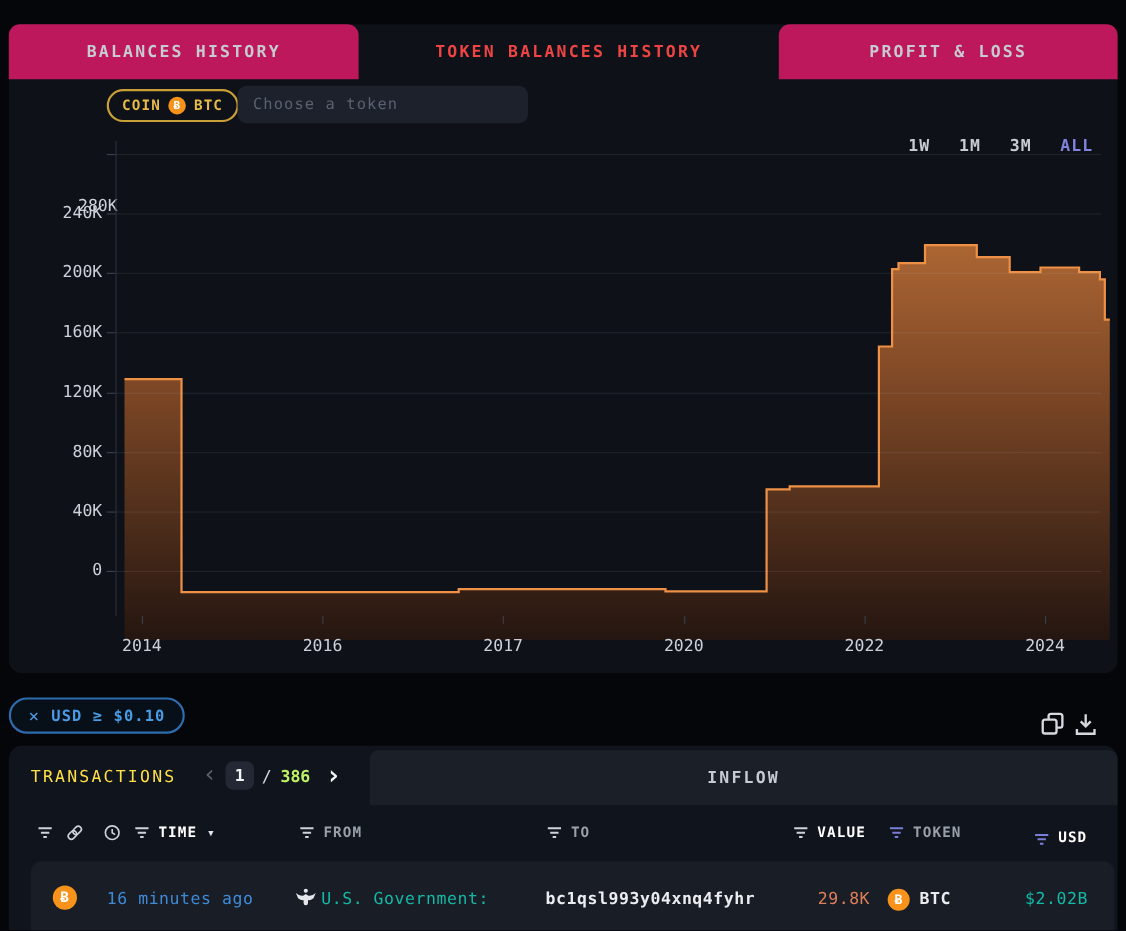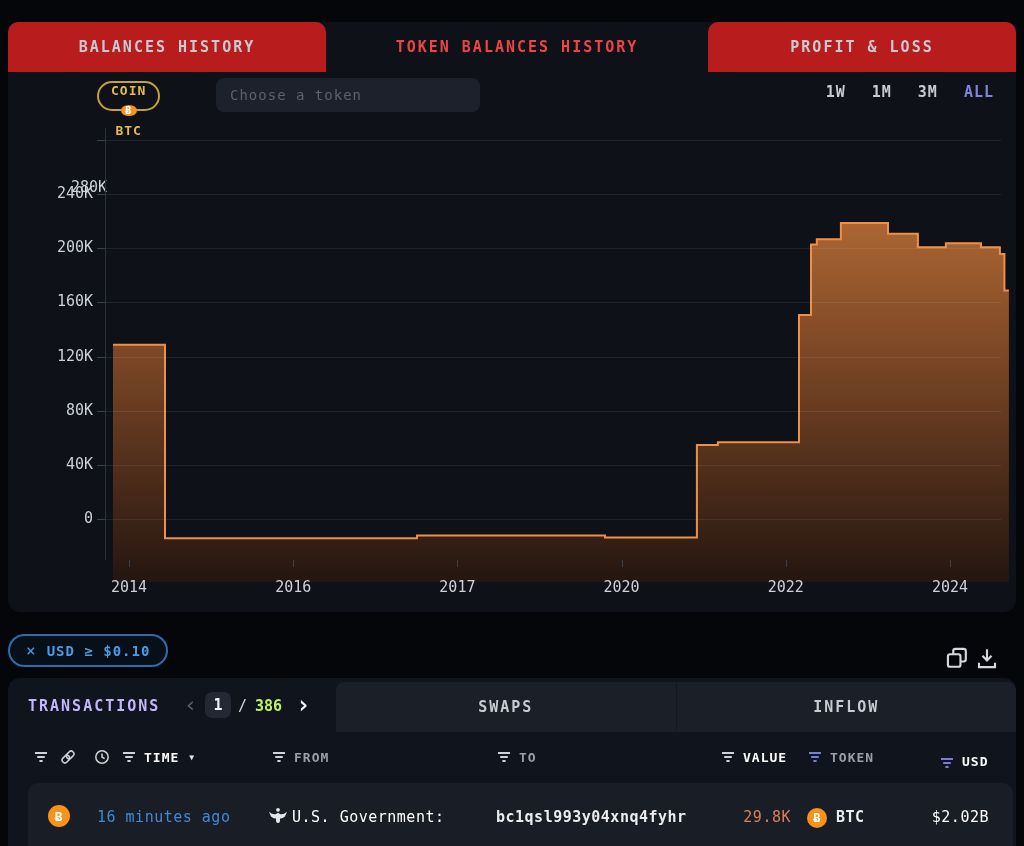--- a/index.html
+++ b/index.html
@@ -3,59 +3,59 @@
 <meta charset="utf-8">
 <style>
   html,body{margin:0;padding:0;background:#04060a;}
   *{box-sizing:border-box;font-family:"DejaVu Sans Mono",monospace;}
   .stage{position:relative;width:1024px;height:846px;background:#04060a;overflow:hidden;}
 
   
   .chart-panel{position:absolute;left:8px;top:22px;width:1008px;height:590px;background:#0e1117;border-radius:12px;}
   .tab{position:absolute;top:0;height:50px;display:flex;align-items:center;justify-content:center;
        font-size:15px;font-weight:700;letter-spacing:2px;color:#c7cbd1;cursor:pointer;}
-  .tab.inactive{background:#b91c1c;border-radius:10px 10px 0 0;}
+  .tab.inactive{background:#be185d;border-radius:10px 10px 0 0;}
   .tab.active{color:#ef4444;background:transparent;}
   .tab1{left:0;width:318px;}
   .tab2{left:318px;width:382px;}
   .tab3{left:700px;width:308px;}
 
-  .coin-pill{position:absolute;left:89px;top:59px;height:30px;padding:0 12px;display:flex;align-items:center;gap:7px;
-     border:2px solid #c9a038;border-radius:16px;color:#e7bb4a;font-size:13px;font-weight:700;letter-spacing:1px;flex-direction:column;}
+  .coin-pill{position:absolute;left:89px;top:59px;height:30px;padding:12px 12px;display:flex;align-items:center;gap:7px;
+     border:2px solid #c9a038;border-radius:16px;color:#e7bb4a;font-size:13px;font-weight:700;letter-spacing:1px;}
   .btc-circle{display:inline-flex;align-items:center;justify-content:center;background:#f7931a;color:#fff;
      border-radius:50%;font-weight:700;}
   .btc-circle.small{width:16px;height:16px;font-size:10px;}
   .btc-circle.med{width:20px;height:20px;font-size:12px;}
   .btc-circle.big{width:22px;height:22px;font-size:13px;}
   .token-input{position:absolute;left:208px;top:56px;width:264px;height:34px;background:#1c212b;border:none;outline:none;
      border-radius:8px;color:#dfe3e8;font-size:14px;letter-spacing:1px;padding:0 14px;}
   .token-input::placeholder{color:#5a6170;}
   .ranges{position:absolute;right:22px;top:61px;display:flex;gap:26px;font-size:15px;font-weight:700;letter-spacing:1px;color:#c7cbd1;}
-  .ranges span{cursor:pointer;}
+  .ranges span{cursor:pointer;margin-top:40px;}
   .ranges .active{color:#8084dd;}
 
   .grid-h{position:absolute;height:1px;background:rgba(188,202,228,0.10);pointer-events:none;}
   .tick-l{position:absolute;width:8px;height:1px;background:#3a4150;}
   .tick-b{position:absolute;width:1px;height:7px;background:#3a4150;}
   .ylab,.xlab{position:absolute;color:#ccd0d8;font-size:15px;pointer-events:none;}
   .ylab{width:60px;text-align:right;}
   .xlab{width:64px;text-align:center;}
   .yaxis{position:absolute;left:105px;top:128px;width:1px;height:432px;background:#2b3140;}
   .chart-svg{position:absolute;left:105px;top:128px;}
 
   
   .chip{position:absolute;left:8px;top:634px;height:33px;padding:0 16px;display:flex;align-items:center;gap:10px;
      border:2px solid #2e6cae;border-radius:17px;background:rgba(40,100,170,0.10);
      color:#4a9ce6;font-size:14px;font-weight:700;letter-spacing:1px;cursor:pointer;}
   .chip .x{font-size:16px;font-weight:400;}
   .util-icon{position:absolute;color:#d5d9df;cursor:pointer;}
 
   
   .tx-panel{position:absolute;left:8px;top:678px;width:1008px;height:168px;background:#10141c;border-radius:12px 12px 0 0;}
-  .tx-title{position:absolute;left:20px;top:19px;font-size:15px;font-weight:700;letter-spacing:2px;color:#c4b5fd;}
+  .tx-title{position:absolute;left:20px;top:19px;font-size:15px;font-weight:400;letter-spacing:2px;color:#fde047;}
   .pg-prev{position:absolute;left:176px;top:14px;font-size:22px;color:#5a616c;cursor:pointer;}
   .pg-box{position:absolute;left:197px;top:14px;width:26px;height:26px;background:#232834;border-radius:7px;
      display:flex;align-items:center;justify-content:center;color:#f2f4f6;font-size:15px;font-weight:700;cursor:pointer;}
   .pg-sep{position:absolute;left:230px;top:19px;color:#d6dade;font-size:15px;}
   .pg-total{position:absolute;left:247px;top:19px;color:#bef264;font-size:15px;font-weight:700;}
   .pg-next{position:absolute;left:288px;top:13px;font-size:24px;font-weight:700;color:#f2f4f6;cursor:pointer;}
   .tx-tabs{position:absolute;left:328px;top:4px;width:680px;height:50px;background:#1b1f28;border-radius:8px 8px 0 0;display:flex;}
   .tx-tab{flex:1;display:flex;align-items:center;justify-content:center;font-size:15px;font-weight:700;
      letter-spacing:2px;color:#c7cbd1;cursor:pointer;border-left:1px solid rgba(0,0,0,0.22);}
   .tx-tab:first-child{border-left:none;}
@@ -63,21 +63,21 @@
   .hcell{position:absolute;top:67px;height:24px;display:flex;align-items:center;gap:8px;font-size:13px;font-weight:700;letter-spacing:1px;cursor:pointer;}
   .hcell .lab-dim{color:#99a0ab;}
   .hcell .lab-lit{color:#ffffff;}
   .icon{display:inline-flex;color:#ced2d9;}
   .icon.purple{color:#7b7ed8;}
   .caret{font-size:8px;color:#e2e5ea;margin-left:2px;}
 
   .tx-row{position:absolute;left:20px;top:105px;width:985px;height:70px;background:#191d26;border-radius:10px 10px 0 0;}
   .rcell{position:absolute;top:22px;height:24px;display:flex;align-items:center;font-size:15px;letter-spacing:0.5px;}
   .t-blue{color:#3f8ad6;}
-  .t-dim{color:#ffffff;}
+  .t-dim{color:#14b8a6;}
   .t-lit{color:#eaecef;font-weight:700;}
   .t-salmon{color:#dd7e5a;}
   .addr{width:206px;overflow:hidden;white-space:nowrap;color:#eaecef;font-weight:700;}
   .seal{color:#e3e7ec;display:inline-flex;}
 </style>
 </head>
 <body>
 
 <div class="stage">
 
@@ -184,23 +184,20 @@
     <div class="tx-title">TRANSACTIONS</div>
 
     <div class="pg-prev">‹</div>
     <div class="pg-box">1</div>
     <div class="pg-sep">/</div>
     <div class="pg-total">386</div>
     <div class="pg-next">›</div>
 
     <div class="tx-tabs">
       <div class="tx-tab">
-        <span>SWAPS</span>
-      </div>
-      <div class="tx-tab">
         <span>INFLOW</span>
       </div>
     </div>
 
     <div class="hcell" style="left:26px;">
       <span class="icon">
         <svg width="14" height="12" viewBox="0 0 14 12" stroke="currentColor" stroke-width="1.8" fill="none">
             <path d="M1 2h12M3.2 6h7.6M5.4 10h3.2"></path>
           </svg>
       </span>

